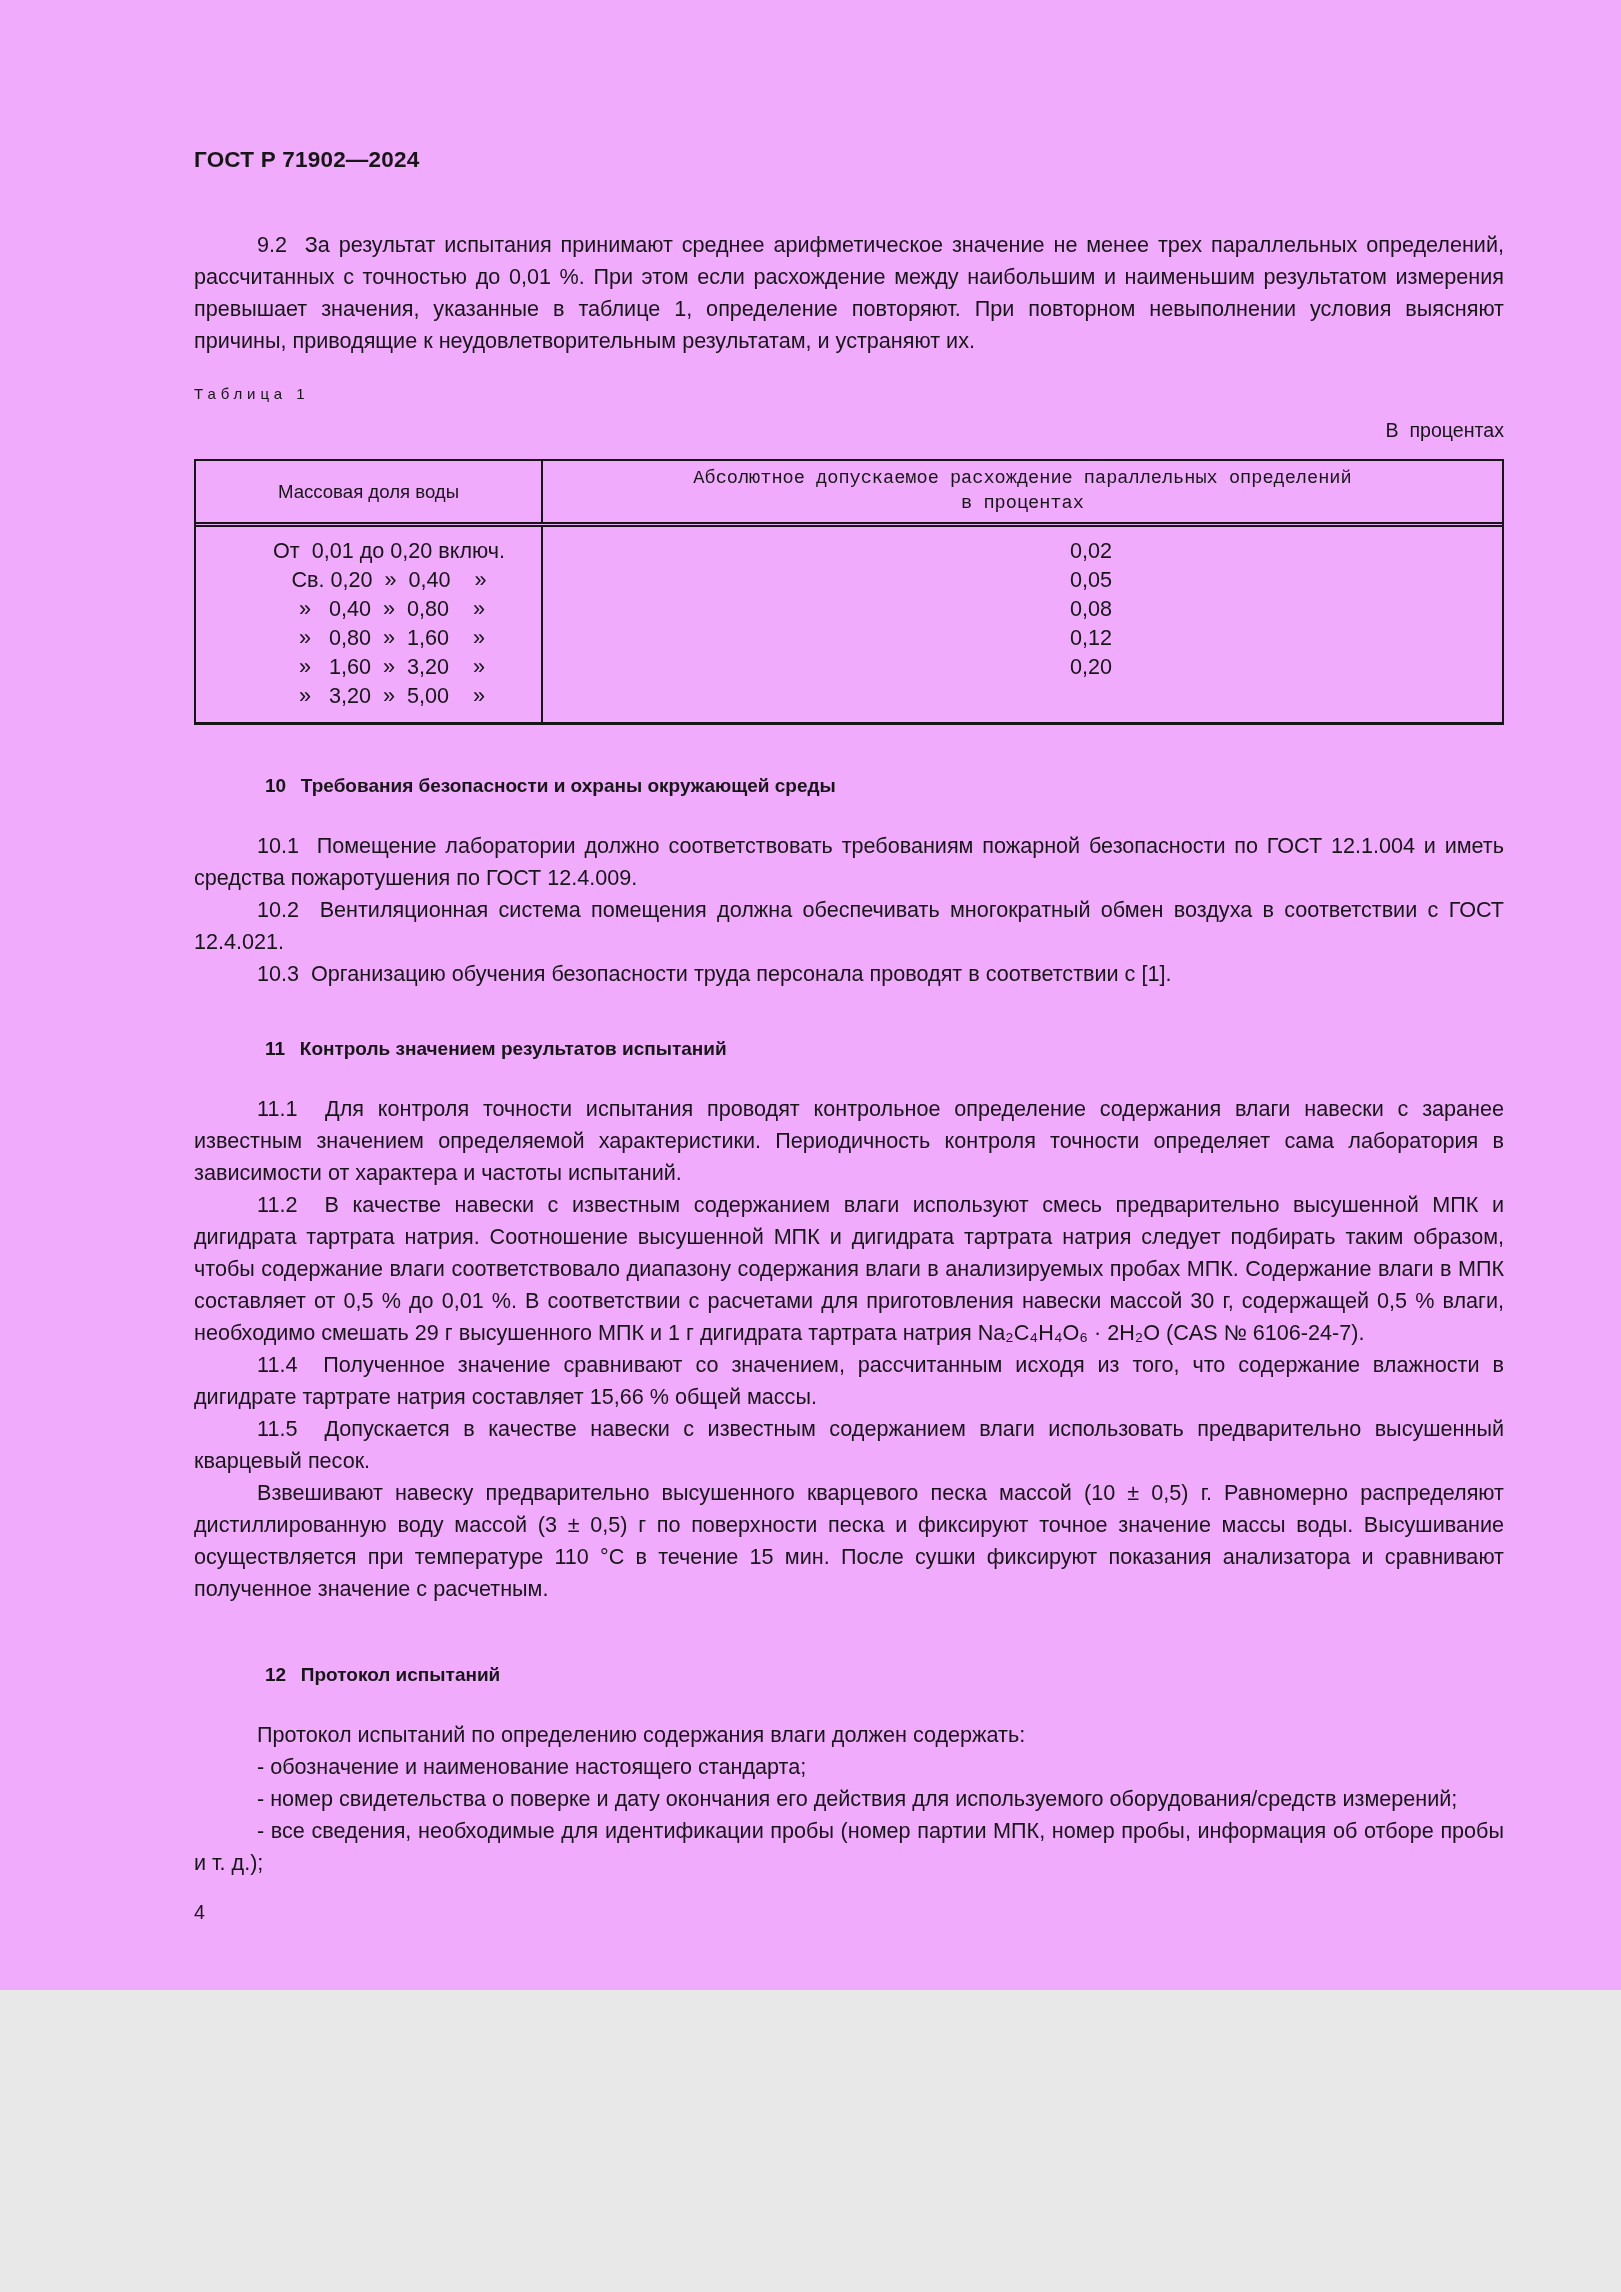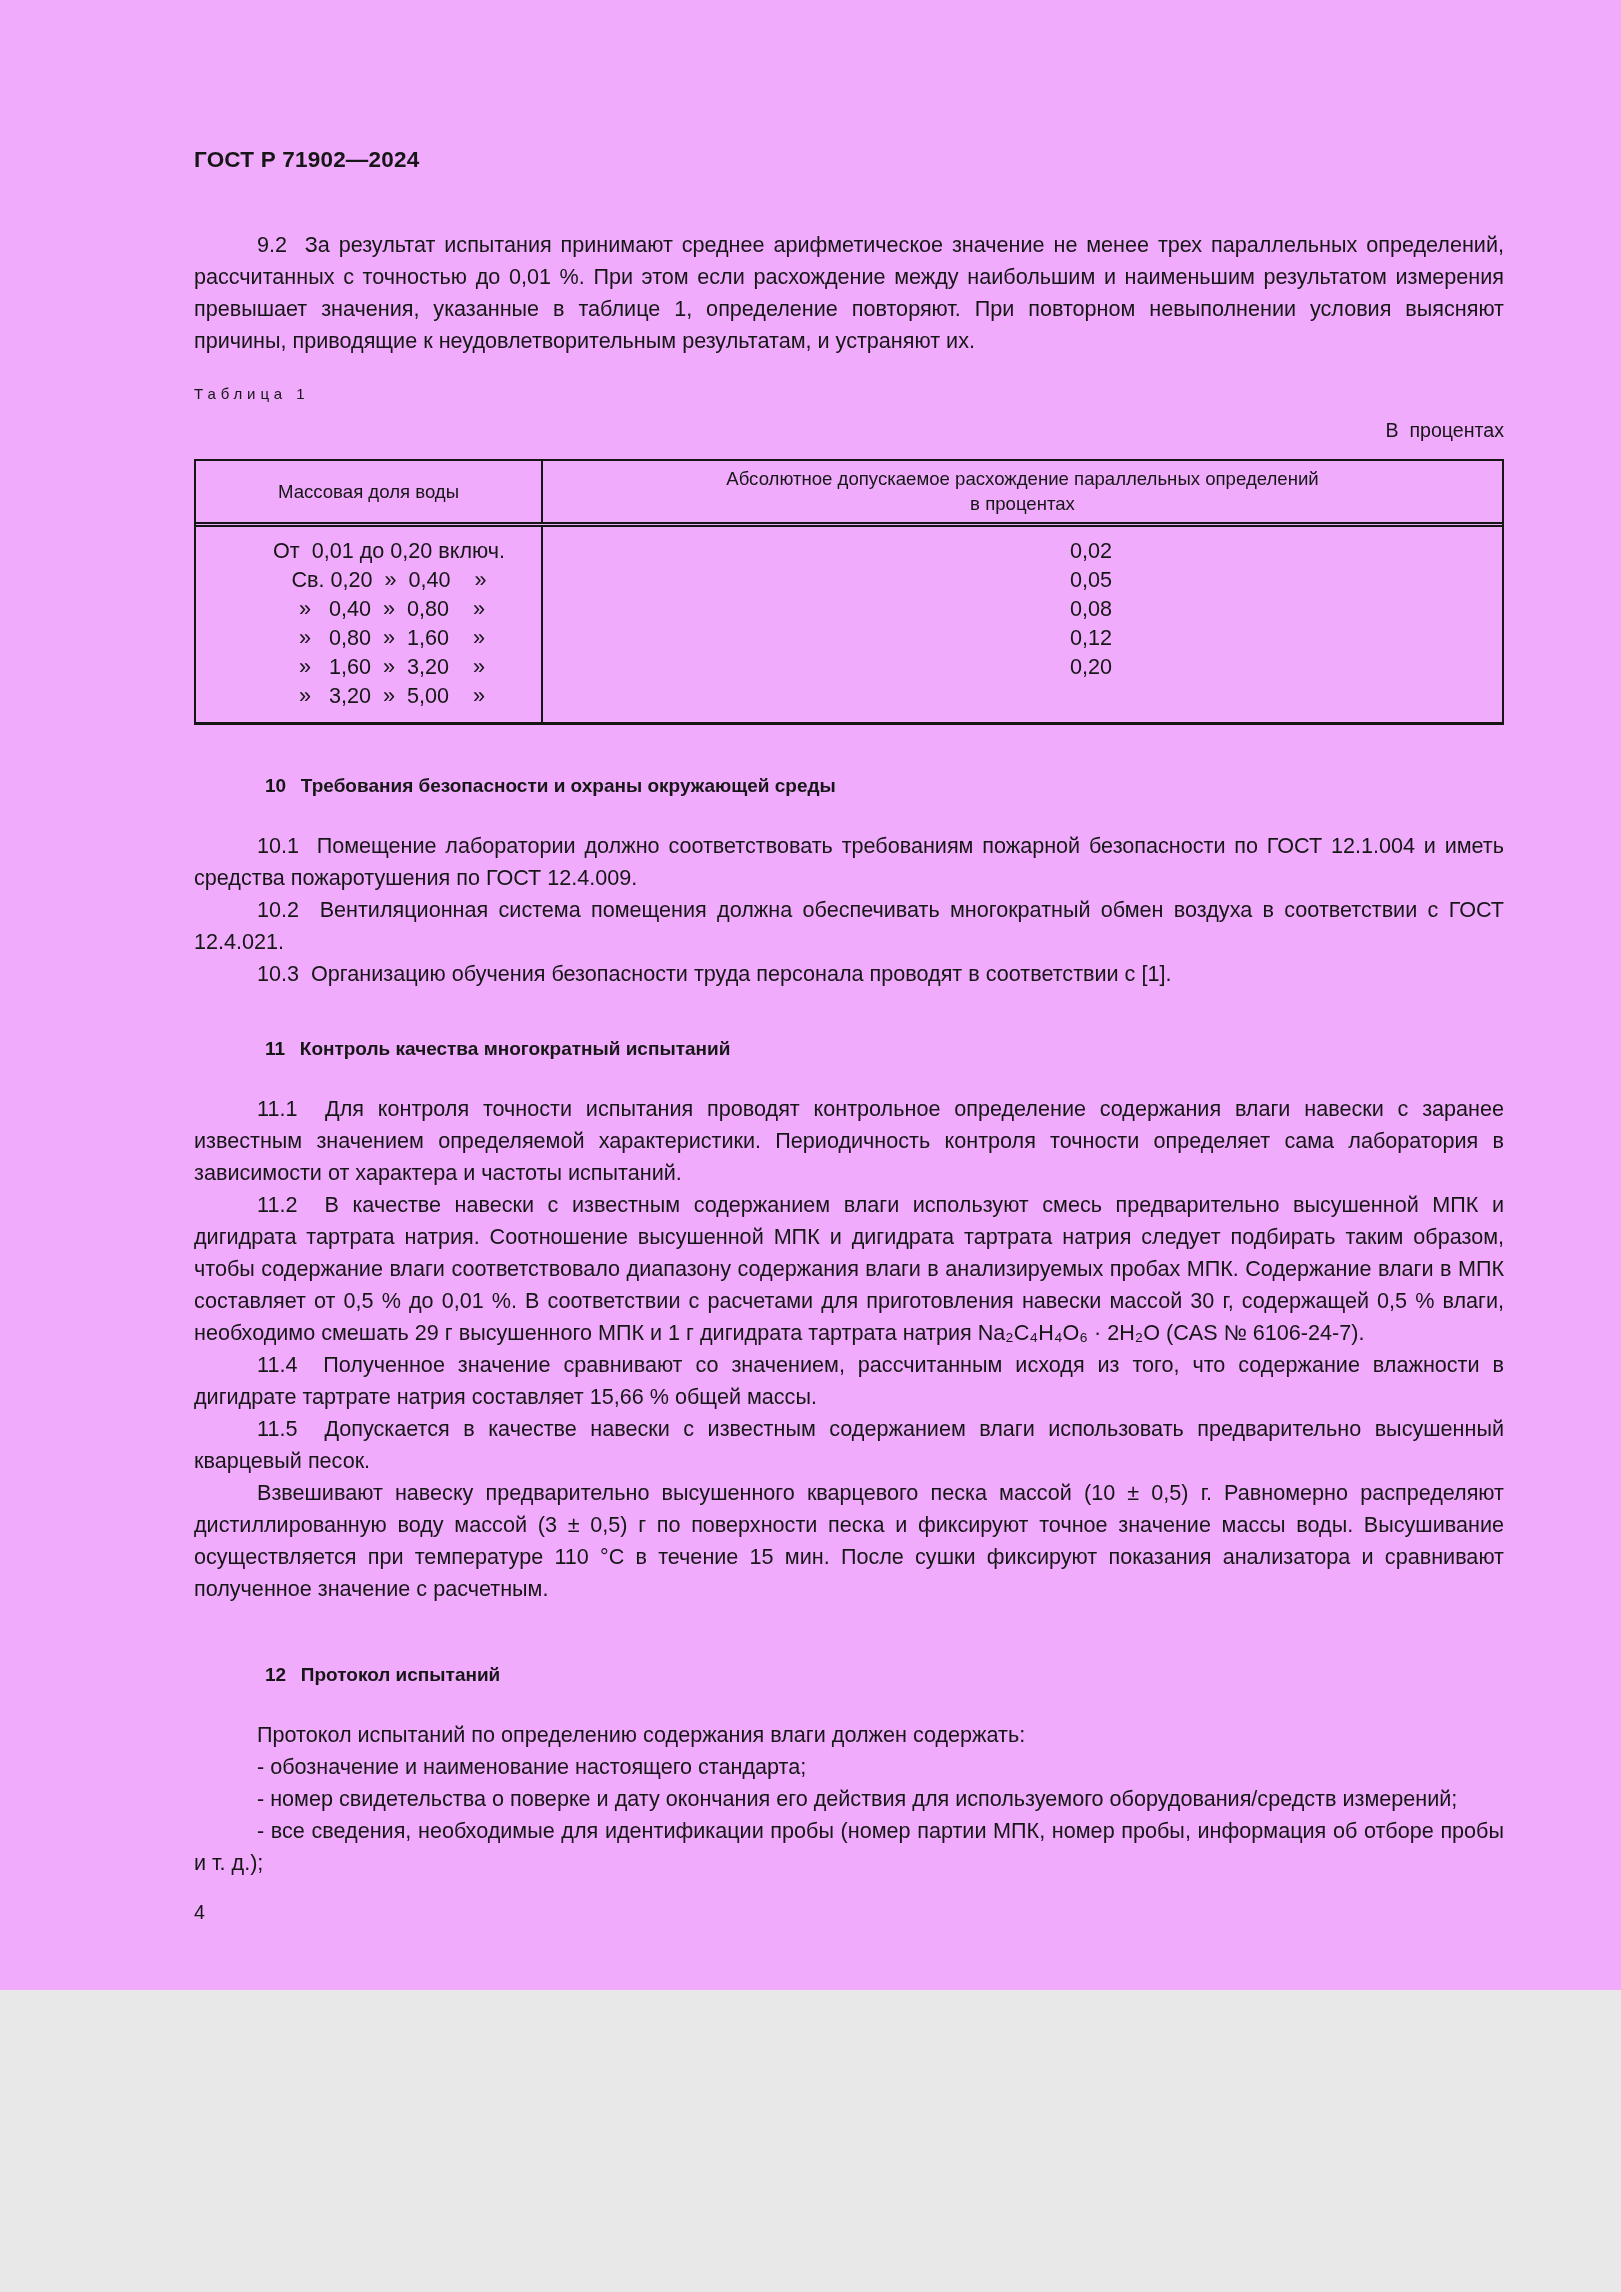--- a/index.html
+++ b/index.html
@@ -51,21 +51,21 @@
     display: flex;
     align-items: center;
     justify-content: center;
     text-align: center;
     font-size: 18.6px;
     line-height: 24.5px;
     min-height: 61px;
     padding: 3.9px 11.8px;
     box-sizing: border-box;
   }
-  .pre-line { white-space: pre-line; }
+  .pre-line { white-space: pre-line; font-family: Liberation Mono, monospace; }
   .t-c2 { border-left: 2px solid #161616; }
   .t-data { padding: 8.8px 0 11.8px 0; text-align: center; }
   .t-c1.t-data { padding-left: 41px; }
   .t-line { line-height: 29px; white-space: pre; }
   .t-vals { text-align: center; padding-left: 137px; }
   .sec-heading {
     margin: 45px 0 29px 0;
     padding-left: 71px;
     font-size: 19px;
     line-height: 31px;
@@ -112,21 +112,21 @@
       </div>
     </div>
   </div>
 
   <h2 class="sec-heading"><span class="sec-num">10</span><span>Требования безопасности и охраны окружающей среды</span></h2>
 
   <p class="para">10.1&nbsp; Помещение лаборатории должно соответствовать требованиям пожарной безопасности по ГОСТ 12.1.004 и иметь средства пожаротушения по ГОСТ 12.4.009.</p>
   <p class="para">10.2&nbsp; Вентиляционная система помещения должна обеспечивать многократный обмен воздуха в соответствии с ГОСТ 12.4.021.</p>
   <p class="para">10.3&nbsp; Организацию обучения безопасности труда персонала проводят в соответствии с [1].</p>
 
-  <h2 class="sec-heading mt-sec11"><span class="sec-num">11</span><span>Контроль качества многократный испытаний</span></h2>
+  <h2 class="sec-heading mt-sec11"><span class="sec-num">11</span><span>Контроль значением результатов испытаний</span></h2>
 
   <p class="para">11.1&nbsp; Для контроля точности испытания проводят контрольное определение содержания влаги навески с заранее известным значением определяемой характеристики. Периодичность контроля точности определяет сама лаборатория в зависимости от характера и частоты испытаний.</p>
   <p class="para">11.2&nbsp; В качестве навески с известным содержанием влаги используют смесь предварительно высушенной МПК и дигидрата тартрата натрия. Соотношение высушенной МПК и дигидрата тартрата натрия следует подбирать таким образом, чтобы содержание влаги соответствовало диапазону содержания влаги в анализируемых пробах МПК. Содержание влаги в МПК составляет от 0,5 % до 0,01 %. В соответствии с расчетами для приготовления навески массой 30 г, содержащей 0,5 % влаги, необходимо смешать 29 г высушенного МПК и 1 г дигидрата тартрата натрия Na₂C₄H₄O₆ · 2H₂O (CAS № 6106-24-7).</p>
   <p class="para">11.4&nbsp; Полученное значение сравнивают со значением, рассчитанным исходя из того, что содержание влажности в дигидрате тартрате натрия составляет 15,66 % общей массы.</p>
   <p class="para">11.5&nbsp; Допускается в качестве навески с известным содержанием влаги использовать предварительно высушенный кварцевый песок.</p>
   <p class="para">Взвешивают навеску предварительно высушенного кварцевого песка массой (10 ± 0,5) г. Равномерно распределяют дистиллированную воду массой (3 ± 0,5) г по поверхности песка и фиксируют точное значение массы воды. Высушивание осуществляется при температуре 110 °С в течение 15 мин. После сушки фиксируют показания анализатора и сравнивают полученное значение с расчетным.</p>
 
   <h2 class="sec-heading mt-sec12"><span class="sec-num">12</span><span>Протокол испытаний</span></h2>
 
   <p class="para">Протокол испытаний по определению содержания влаги должен содержать:</p>

